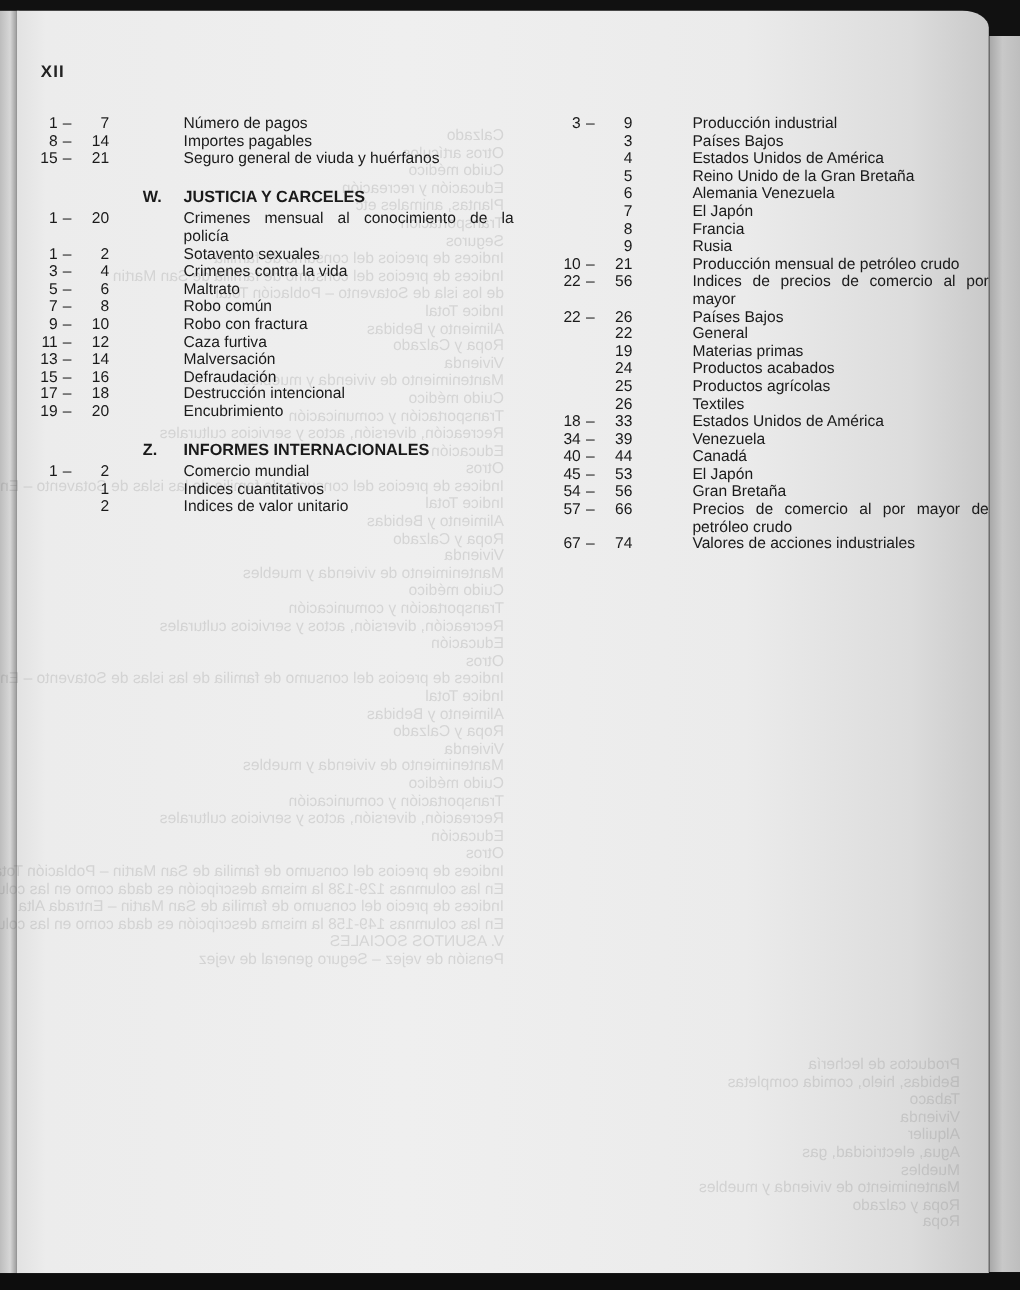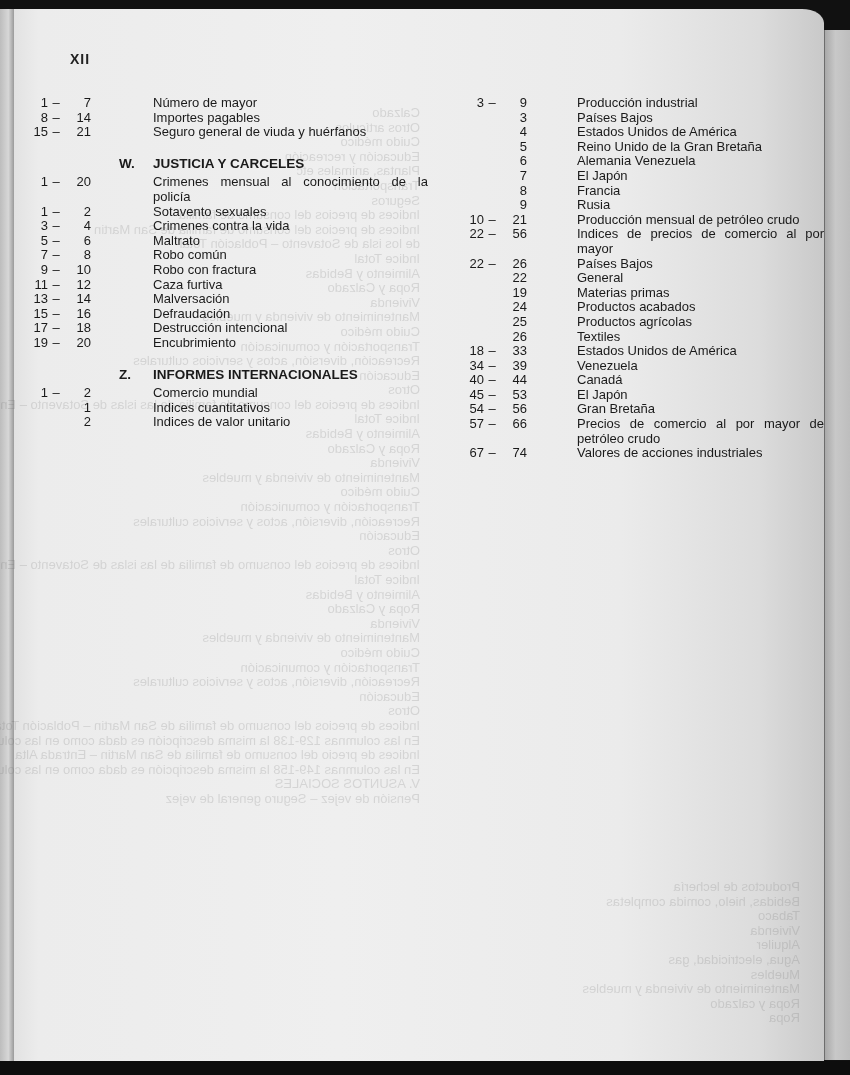--- a/index.html
+++ b/index.html
@@ -20,21 +20,21 @@
     border-right:2px solid #8e8e8e;
   }
   .next-page {
     position:absolute; left:824px; top:30px; width:26px; height:1030px;
     background:linear-gradient(90deg,#a9a9a9,#c8c8c8 40%,#bdbdbd);
     border-left:1px solid #6d6d6d;
   }
   .bottom-band { position:absolute; left:0; top:1061px; width:850px; height:14px; background:#0d0d0d; }
 
   .page-number {
-    position:absolute; left:34px; top:51px; font-size:14px; font-weight:bold; letter-spacing:1px; color:#222;margin-left:36px;
+    position:absolute; left:34px; top:51px; font-size:14px; font-weight:bold; letter-spacing:1px; color:#222;
   }
 
   .col { position:absolute; font-size:13px; line-height:14.6px; }
   .col-left { left:18px; top:96px; width:410px; }
   .col-right { left:454px; top:96px; width:370px; }
 
   .row { display:flex; align-items:flex-start; }
   .range { display:flex; flex:none; }
   .col-left .range { width:135px; }
   .col-right .range { width:123px; }
@@ -131,21 +131,21 @@
 <div class="page-number">XII</div>
 
 <div class="col col-left">
   <div>
     <div class="row">
       <div class="range">
           <span class="r-from">1</span>
           <span class="r-dash">–</span>
           <span class="r-to">7</span>
         </div>
-      <div class="label">Número de mayor</div>
+      <div class="label">Número de pagos</div>
     </div>
     <div class="row">
       <div class="range">
           <span class="r-from">8</span>
           <span class="r-dash">–</span>
           <span class="r-to">14</span>
         </div>
       <div class="label">Importes pagables</div>
     </div>
     <div class="row">

